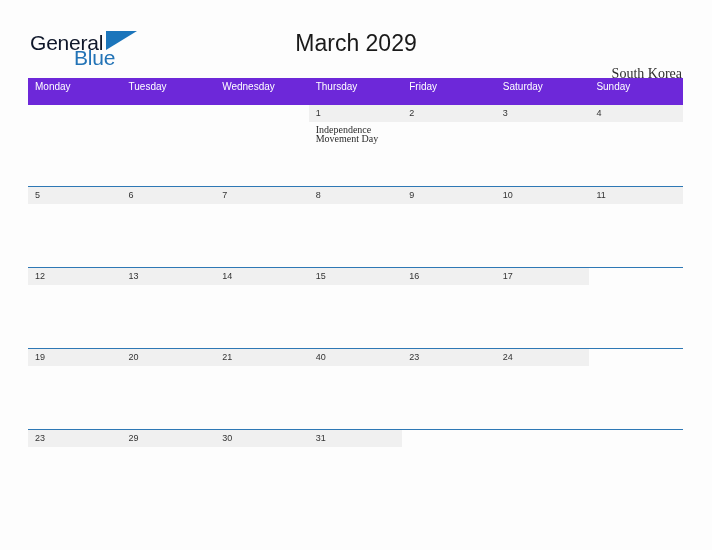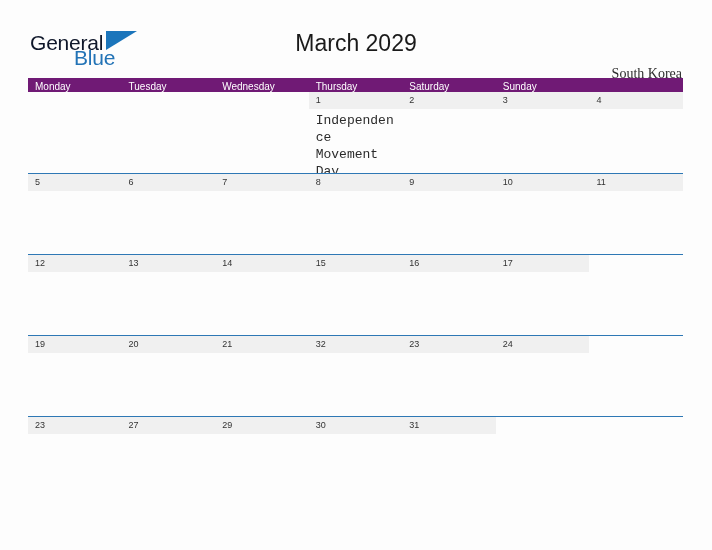--- a/index.html
+++ b/index.html
@@ -83,22 +83,22 @@
 
   
   .calendar {
     position: absolute;
     left: 28px;
     top: 78px;
     width: 655px;
   }
   .weekday-header {
     display: flex;
-    background: #701a75;
-    height: 14px;
+    background: #6d28d9;
+    height: 27px;
   }
   .weekday-cell {
     width: 93.57px;
     color: #ffffff;
     font-size: 10px;
     line-height: 18px;
     padding-left: 7px;
     box-sizing: border-box;
     font-family: "Liberation Sans", sans-serif;
     white-space: nowrap;
@@ -137,24 +137,24 @@
     color: #333333;
     line-height: 17px;
     padding-left: 7px;
     font-family: "Liberation Sans", sans-serif;
     display: block;
   }
   .day-events {
     padding: 3px 6px 0 7px;
   }
   .event-text {
-    font-size: 13px;
-    line-height: 17px;
+    font-size: 10px;
+    line-height: 9px;
     color: #2b2b2b;
-    font-family: Liberation Mono, monospace;
+    font-family: Liberation Serif, serif;
     word-wrap: break-word;
   }
 </style>
 </head>
 <body>
 
 <div class="page-header">
 
   <div class="logo">
     <span class="logo-general">General</span>
@@ -167,20 +167,21 @@
   <div class="cal-region">South Korea</div>
 
 </div>
 
 <div class="calendar">
   <div class="weekday-header">
       <div class="weekday-cell">Monday</div>
       <div class="weekday-cell">Tuesday</div>
       <div class="weekday-cell">Wednesday</div>
       <div class="weekday-cell">Thursday</div>
+      <div class="weekday-cell">Friday</div>
       <div class="weekday-cell">Saturday</div>
       <div class="weekday-cell">Sunday</div>
     </div>
   <div class="weeks-container">
       <div class="week-row">
         <div class="week-cells">
           <div class="day-cell empty-trailing">
             <div class="day-numberband">
               <span class="day-number"></span>
             </div>
@@ -305,45 +306,40 @@
               <span class="day-number">20</span>
             </div>
           </div>
           <div class="day-cell">
             <div class="day-numberband">
               <span class="day-number">21</span>
             </div>
           </div>
           <div class="day-cell">
             <div class="day-numberband">
-              <span class="day-number">32</span>
+              <span class="day-number">40</span>
             </div>
           </div>
           <div class="day-cell">
             <div class="day-numberband">
               <span class="day-number">23</span>
             </div>
           </div>
           <div class="day-cell">
             <div class="day-numberband">
               <span class="day-number">24</span>
             </div>
           </div>
         </div>
       </div>
       <div class="week-row">
         <div class="week-cells">
           <div class="day-cell">
             <div class="day-numberband">
               <span class="day-number">23</span>
-            </div>
-          </div>
-          <div class="day-cell">
-            <div class="day-numberband">
-              <span class="day-number">27</span>
             </div>
           </div>
           <div class="day-cell">
             <div class="day-numberband">
               <span class="day-number">29</span>
             </div>
           </div>
           <div class="day-cell">
             <div class="day-numberband">
               <span class="day-number">30</span>

